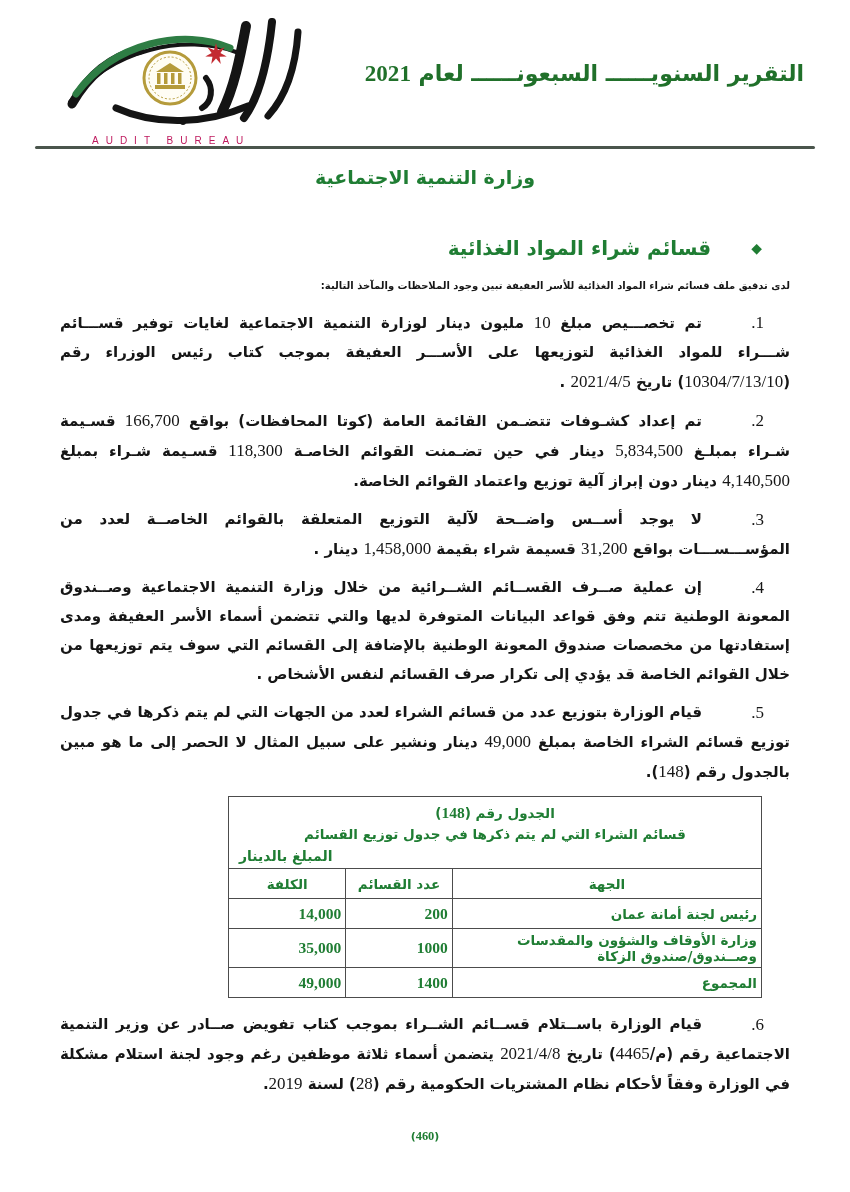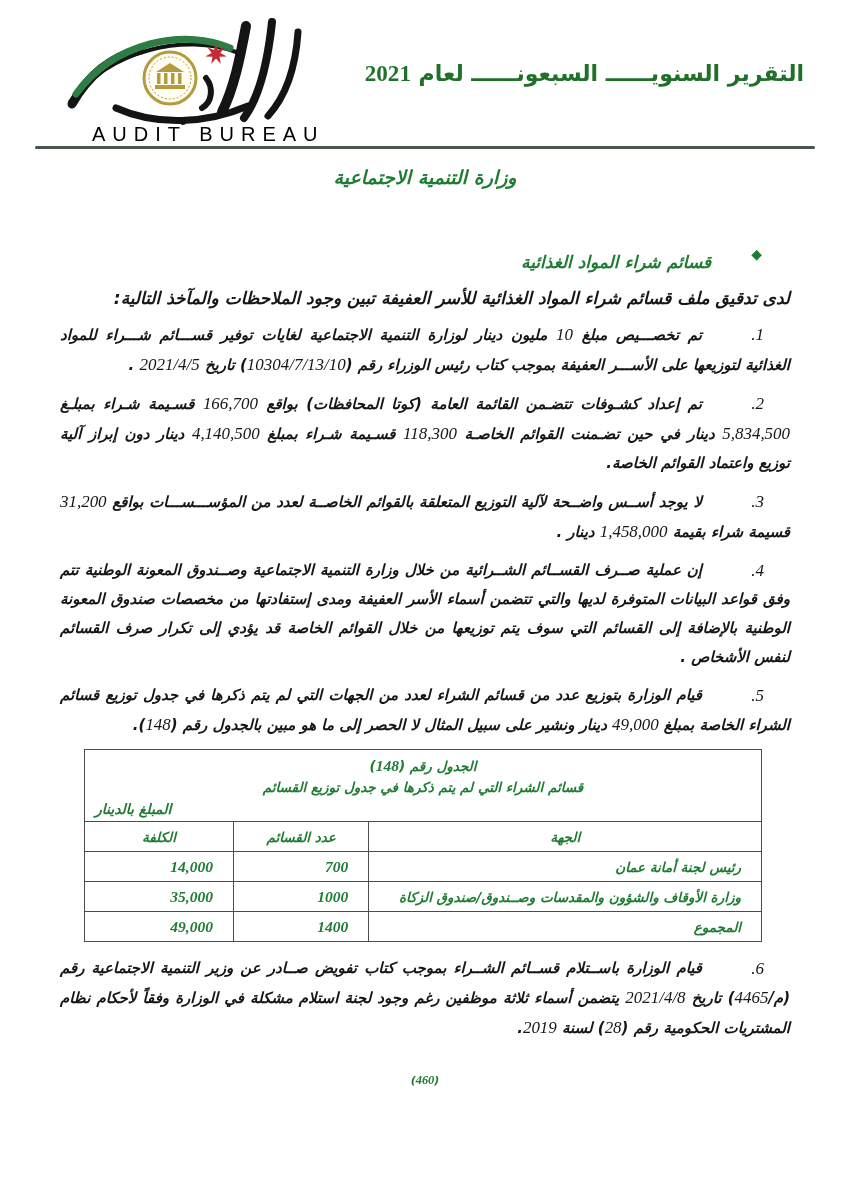--- a/index.html
+++ b/index.html
@@ -7,74 +7,74 @@
     position:relative; width:850px; height:1192px; margin:0 auto;
     background:#ffffff; overflow:hidden;
     font-family:"DejaVu Sans", sans-serif; color:#161616;
   }
   
   .logo-wrap{position:absolute; left:56px; top:18px; width:270px; height:128px;}
   .logo-wrap svg{display:block;}
   .logo-latin{
     position:absolute; left:36px; bottom:0; width:230px;
     font-family:"Liberation Sans", sans-serif;
-    font-size:20px; font-weight:500; letter-spacing:7px; color:#000000; white-space:nowrap;
+    font-size:10px; font-weight:500; letter-spacing:7px; color:#be185d; white-space:nowrap;
   }
   .report-title{
     position:absolute; right:46px; top:60px; direction:rtl;
     color:#20702a; font-size:22px; font-weight:bold; white-space:nowrap;
   }
   .report-title .digits{font-size:1.05em; font-weight:700;}
   .header-rule{
     position:absolute; top:146px; left:35px; width:780px; height:3px;
     background:#4a554c; border-radius:2px;
   }
   
   .content{
-    position:absolute; top:160px; left:60px; width:730px; direction:rtl;font-style:italic;
+    position:absolute; top:160px; left:60px; width:730px; direction:rtl;
   }
   .page-title{
     text-align:center; color:#1f7d33; font-size:19px; font-weight:bold; margin-top:6px;
   }
   .section-head{
     display:flex; align-items:center; margin-top:48px; padding-right:28px;
   }
   .diamond{
     color:#1f7d33; font-size:14px; line-height:1; margin-left:40px;
   }
-  .section-title{ color:#1f7d33; font-size:17px; font-weight:bold;margin-top:16px; }
+  .section-title{ color:#1f7d33; font-size:20px; font-weight:bold; }
   .intro{
-    margin-top:12px; font-size:17px; font-weight:bold; text-align:right; line-height:28px;
+    margin-top:12px; font-size:10px; font-weight:bold; text-align:right; line-height:28px;
   }
   
   .obs-list{margin-top:8px;}
   .obs-item{
     position:relative; font-size:15px; font-weight:bold; line-height:29px;
     text-align:justify; text-align-last:right; text-indent:88px; margin-bottom:9px;
   }
   .obs-num{
     position:absolute; right:26px; top:0; text-indent:0;
     font-family:"Liberation Serif", serif; font-weight:400; font-size:17px;
     direction:rtl; unicode-bidi:isolate;
   }
   .digits{
     font-family:"Liberation Serif", serif; font-weight:400; font-size:1.13em;
   }
   
   .gov-table{
-    width:678px; margin:6px 28px 12px auto; color:#1f7d33; direction:rtl;
+    width:534px; margin:6px 28px 12px auto; color:#1f7d33; direction:rtl;
   }
   .tbl-title{
     border:1px solid #4c4c4c; border-bottom:none;
     text-align:center; font-size:13.5px; font-weight:bold; padding:5px 6px 0 6px;
   }
   .tbl-title .line{margin:2px 0 4px;}
   .unit-note{text-align:left; font-size:14px; font-weight:bold; padding:2px 2px 4px 4px;}
   table.grid{width:100%; border-collapse:collapse; font-size:13.5px; font-weight:bold; table-layout:fixed;}
-  table.grid td, table.grid th{border:1px solid #4c4c4c; padding:3px 20px; height:23px;}
+  table.grid td, table.grid th{border:1px solid #4c4c4c; padding:3px 4px; height:23px;}
   col.c-entity{width:58%;} col.c-count{width:20%;} col.c-cost{width:22%;}
   .cell-entity{text-align:right;}
   .cell-number{text-align:right;}
   .grid th{text-align:center; font-weight:bold;}
   .gov-table .digits{font-weight:700; font-size:1.15em;}
   
   .page-number{
     margin-top:30px; text-align:center; color:#1f7d33;
     font-size:11px; font-weight:bold; direction:rtl;
   }
@@ -153,21 +153,21 @@
             <col class="c-cost">
           </colgroup>
         <tbody id="tbl-body">
             <tr>
               <th>الجهة</th>
               <th>عدد القسائم</th>
               <th>الكلفة</th>
             </tr>
             <tr>
               <td class="cell-entity">رئيس لجنة أمانة عمان</td>
-              <td class="cell-number"><span class="digits">700</span></td>
+              <td class="cell-number"><span class="digits">200</span></td>
               <td class="cell-number"><span class="digits">14,000</span></td>
             </tr>
             <tr>
               <td class="cell-entity">وزارة الأوقاف والشؤون والمقدسات وصــندوق/صندوق الزكاة</td>
               <td class="cell-number"><span class="digits">1000</span></td>
               <td class="cell-number"><span class="digits">35,000</span></td>
             </tr>
             <tr>
               <td class="cell-entity">المجموع</td>
               <td class="cell-number"><span class="digits">1400</span></td>

